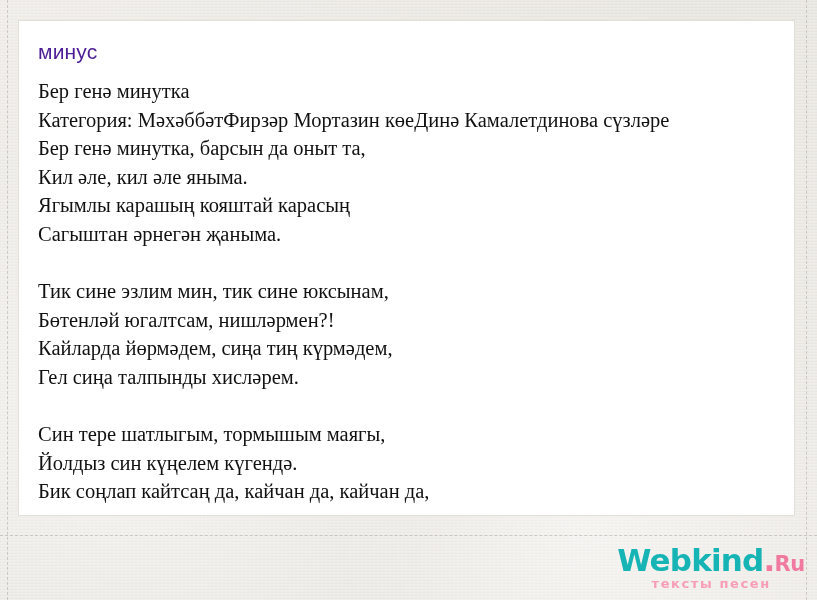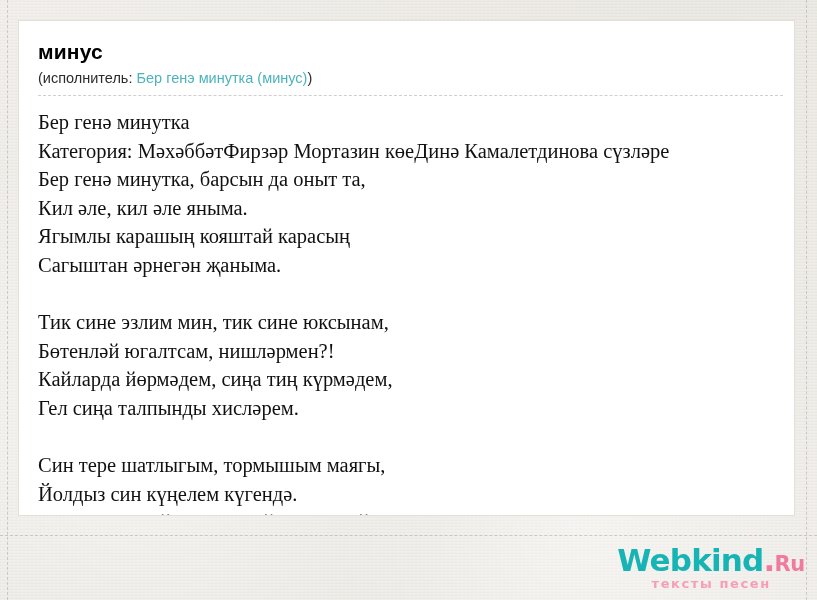--- a/index.html
+++ b/index.html
@@ -63,23 +63,23 @@
     box-sizing: border-box;
     z-index: 2;
     overflow: hidden;
   }
 
   #card-inner {
     padding: 18px 0 0 19px;
   }
 
   #song-title {
-    color: #000000;
+    color: #4c1d95;
     font-size: 21px;
-    font-weight: bold;
+    font-weight: normal;
     line-height: 26px;
     margin: 0 6px 3px 0;
     letter-spacing: 0.2px;
   }
 
   #artist-line {
     font-size: 14.5px;
     line-height: 20px;
     color: #2b2b2b;
     padding-bottom: 7px;
@@ -161,23 +161,20 @@
 
 <div class="guide-v" id="guide-left"></div>
 <div class="guide-v" id="guide-right"></div>
 <div class="guide-h" id="guide-bottom"></div>
 
 <div id="lyrics-card">
   <div id="card-inner">
 
     <h1 id="song-title">минус</h1>
 
-    <div id="artist-line">
-      <span>(исполнитель: </span><a id="artist-link" href="#">Бер генэ минутка (минус)</a><span>)</span>
-    </div>
 
     <div id="lyrics-body"><div class="lyric-line">Бер генә минутка</div><div class="lyric-line">Категория: МәхәббәтФирзәр Мортазин көеДинә Камалетдинова сүзләре</div><div class="lyric-line">Бер генә минутка, барсын да оныт та,</div><div class="lyric-line">Кил әле, кил әле яныма.</div><div class="lyric-line">Ягымлы карашың кояштай карасың</div><div class="lyric-line">Сагыштан әрнегән җаныма.</div><div class="lyric-blank"></div><div class="lyric-line">Тик сине эзлим мин, тик сине юксынам,</div><div class="lyric-line">Бөтенләй югалтсам, нишләрмен?!</div><div class="lyric-line">Кайларда йөрмәдем, сиңа тиң күрмәдем,</div><div class="lyric-line">Гел сиңа талпынды хисләрем.</div><div class="lyric-blank"></div><div class="lyric-line">Син тере шатлыгым, тормышым маягы,</div><div class="lyric-line">Йолдыз син күңелем күгендә.</div><div class="lyric-line">Бик соңлап кайтсаң да, кайчан да, кайчан да,</div></div>
 
   </div>
 </div>
 
 <div id="webkind-logo">
   <div id="logo-main"><span>Webkind</span><span id="logo-dot">.</span><span id="logo-ru">Ru</span></div>
   <div id="logo-tagline">тексты песен</div>
 </div>

